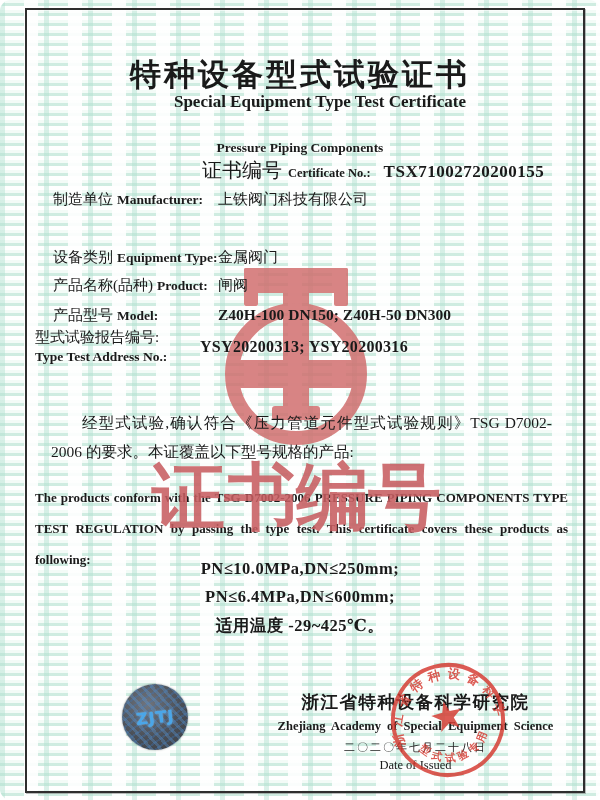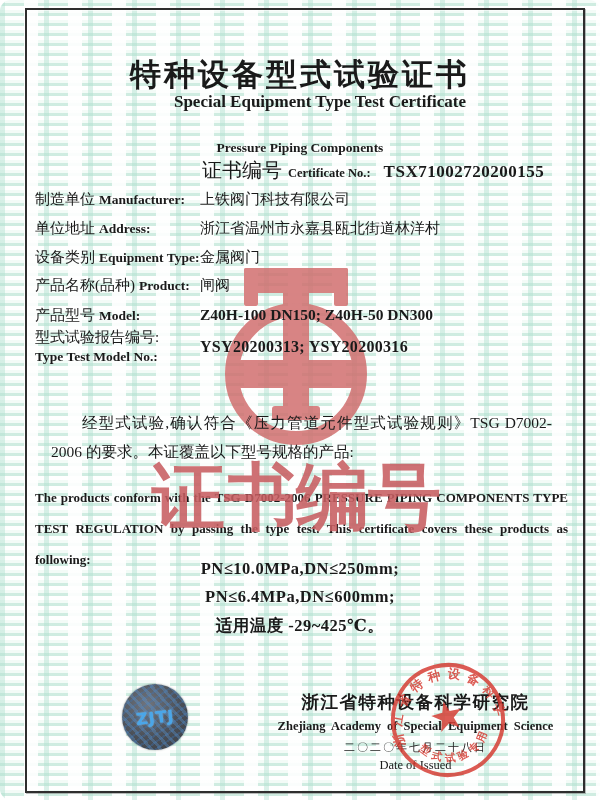--- a/index.html
+++ b/index.html
@@ -31,21 +31,21 @@
   .sub-cn{position:absolute;top:115px;left:0;width:100%;text-align:center;
     font-size:21px;letter-spacing:1px;}
   .sub-en{position:absolute;top:140px;left:0;width:100%;text-align:center;
     font-size:13.5px;font-weight:bold;}
   .certno{position:absolute;top:157px;left:202px;white-space:nowrap;}
   .certno .cn{font-size:20px;font-family:Liberation Serif, serif;}
   .certno .en{font-size:12.5px;font-weight:bold;margin-left:2px;}
   .certno .val{font-size:17px;font-weight:bold;margin-left:9px;letter-spacing:.5px;}
 
   
-  .row{position:absolute;left:35px;width:540px;white-space:nowrap;}
+  .row{position:absolute;left:53px;width:540px;white-space:nowrap;}
   .row .cn{font-size:15px;}
   .row .en{font-size:13.5px;font-weight:bold;}
   .row .value{position:absolute;left:165px;top:0;font-size:15px;}
   .row .value.b{font-weight:bold;font-size:15.5px;}
   .r1{top:190px}.r2{top:219px}.r3{top:248px}.r4{top:276px}.r5{top:306px}
   .report{position:absolute;left:35px;top:328px;width:540px;}
   .report .cn{display:block;font-size:15px;}
   .report .en{display:block;font-size:13.5px;font-weight:bold;margin-top:2px;}
   .report .value{position:absolute;left:165px;top:10px;font-size:16px;font-weight:bold;letter-spacing:.3px;}
 
@@ -123,44 +123,39 @@
       <span class="cn">证书编号</span>
       <span class="en">Certificate No.:</span>
       <span class="val">TSX71002720200155</span>
     </div>
 
     <div class="row r1">
       <span class="cn">制造单位</span>
       <span class="en">Manufacturer:</span>
       <span class="value">上铁阀门科技有限公司</span>
     </div>
-    <div class="row r2">
-      <span class="cn">单位地址</span>
-      <span class="en">Address:</span>
-      <span class="value">浙江省温州市永嘉县瓯北街道林洋村</span>
-    </div>
     <div class="row r3">
       <span class="cn">设备类别</span>
       <span class="en">Equipment Type:</span>
       <span class="value">金属阀门</span>
     </div>
     <div class="row r4">
       <span class="cn">产品名称(品种)</span>
       <span class="en">Product:</span>
       <span class="value">闸阀</span>
     </div>
     <div class="row r5">
       <span class="cn">产品型号</span>
       <span class="en">Model:</span>
       <span class="value b">Z40H-100 DN150; Z40H-50 DN300</span>
     </div>
 
     <div class="report">
       <span class="cn">型式试验报告编号:</span>
-      <span class="en">Type Test Model No.:</span>
+      <span class="en">Type Test Address No.:</span>
       <span class="value">YSY20200313; YSY20200316</span>
     </div>
 
     <div class="bodytext">
       <p class="p-cn">经型式试验,确认符合《压力管道元件型式试验规则》TSG D7002-2006 的要求。本证覆盖以下型号规格的产品:</p>
       <p class="p-en">The products conform with the TSG D7002-2006 PRESSURE PIPING COMPONENTS TYPE TEST REGULATION by passing the type test. This certificate covers these products as following:</p>
     </div>
 
     <div class="specs">
       <div>PN≤10.0MPa,DN≤250mm;</div>

